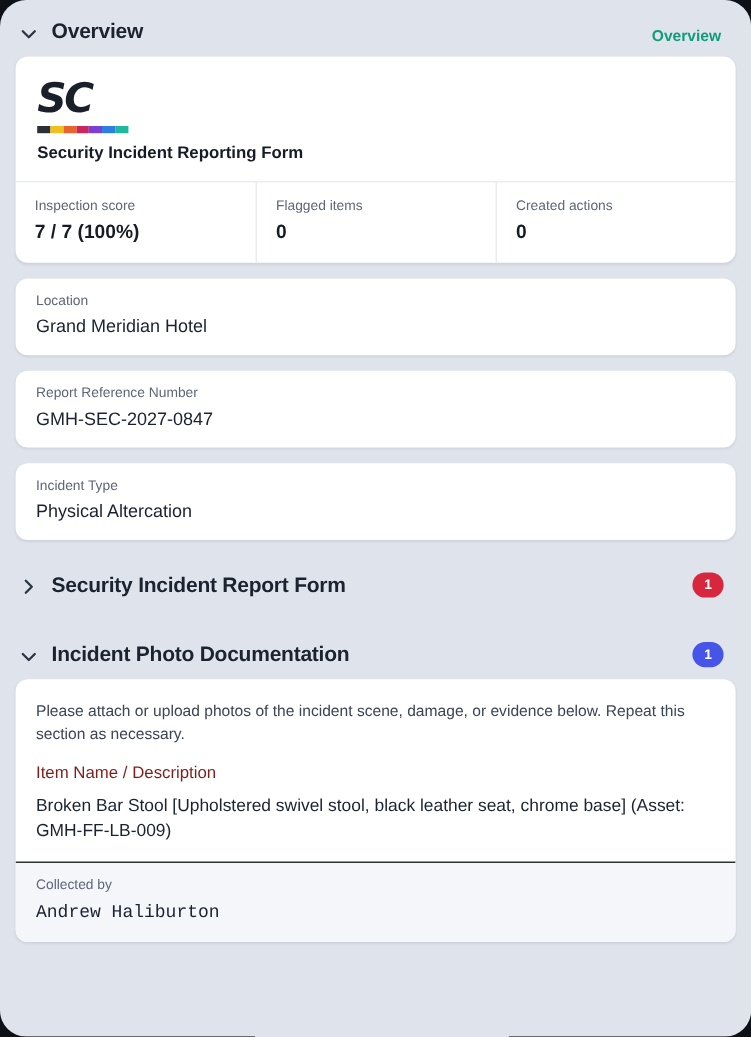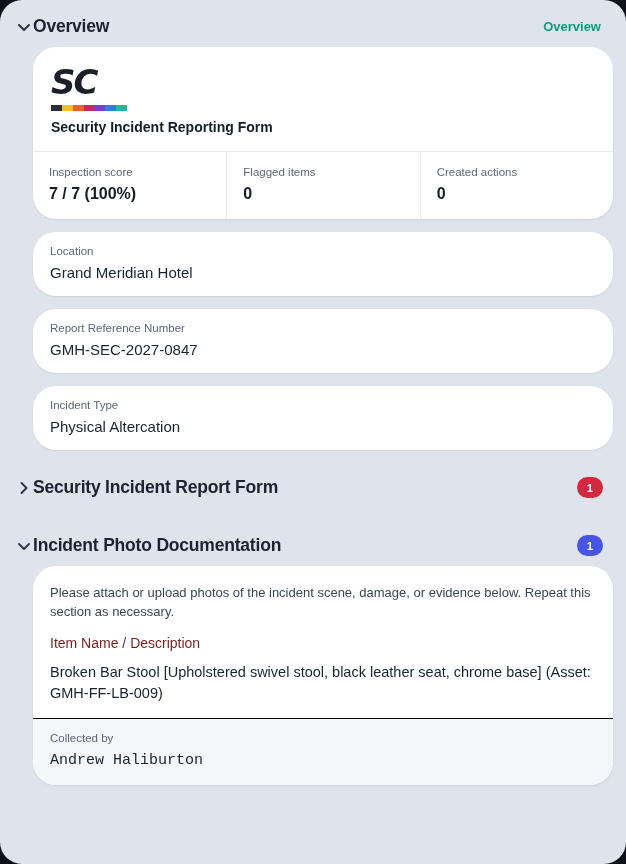--- a/index.html
+++ b/index.html
@@ -20,21 +20,22 @@
     left: 0; top: 0;
     width: 626px;
     min-height: 864px;
     background: #dfe3eb;
     border-radius: 22px;
     padding: 8px 13px 0 13px;
   }
   
   .section-head {
     display: flex;
-    align-items: center;
+    align-items: flex-end;
+    gap: 10px;
     padding: 8px 4px 10px 2px;
   }
   .chev {
     width: 18px; height: 18px;
     flex: 0 0 18px;
     position: relative;
     color: #2b3545;
   }
   .chev svg { display: block; }
   .sec-title {
@@ -63,24 +64,23 @@
     justify-content: center;
     padding: 0 7px;
     margin-right: 6px;
   }
   .badge.red { background: #d6273f; }
   .badge.blue { background: #4754e8; }
 
   
   .card {
     background: #fff;
-    border-radius: 23px;
+    border-radius: 10px;
     box-shadow: 0 1px 2px rgba(20,25,40,0.08);
     overflow: hidden;
-    margin-left: 20px;
   }
   .card + .card { margin-top: 13px; }
 
   .logo-wrap {
     padding: 16px 18px 0 18px;
   }
   .logo {
     width: 78px;
     height: 52px;
     position: relative;

